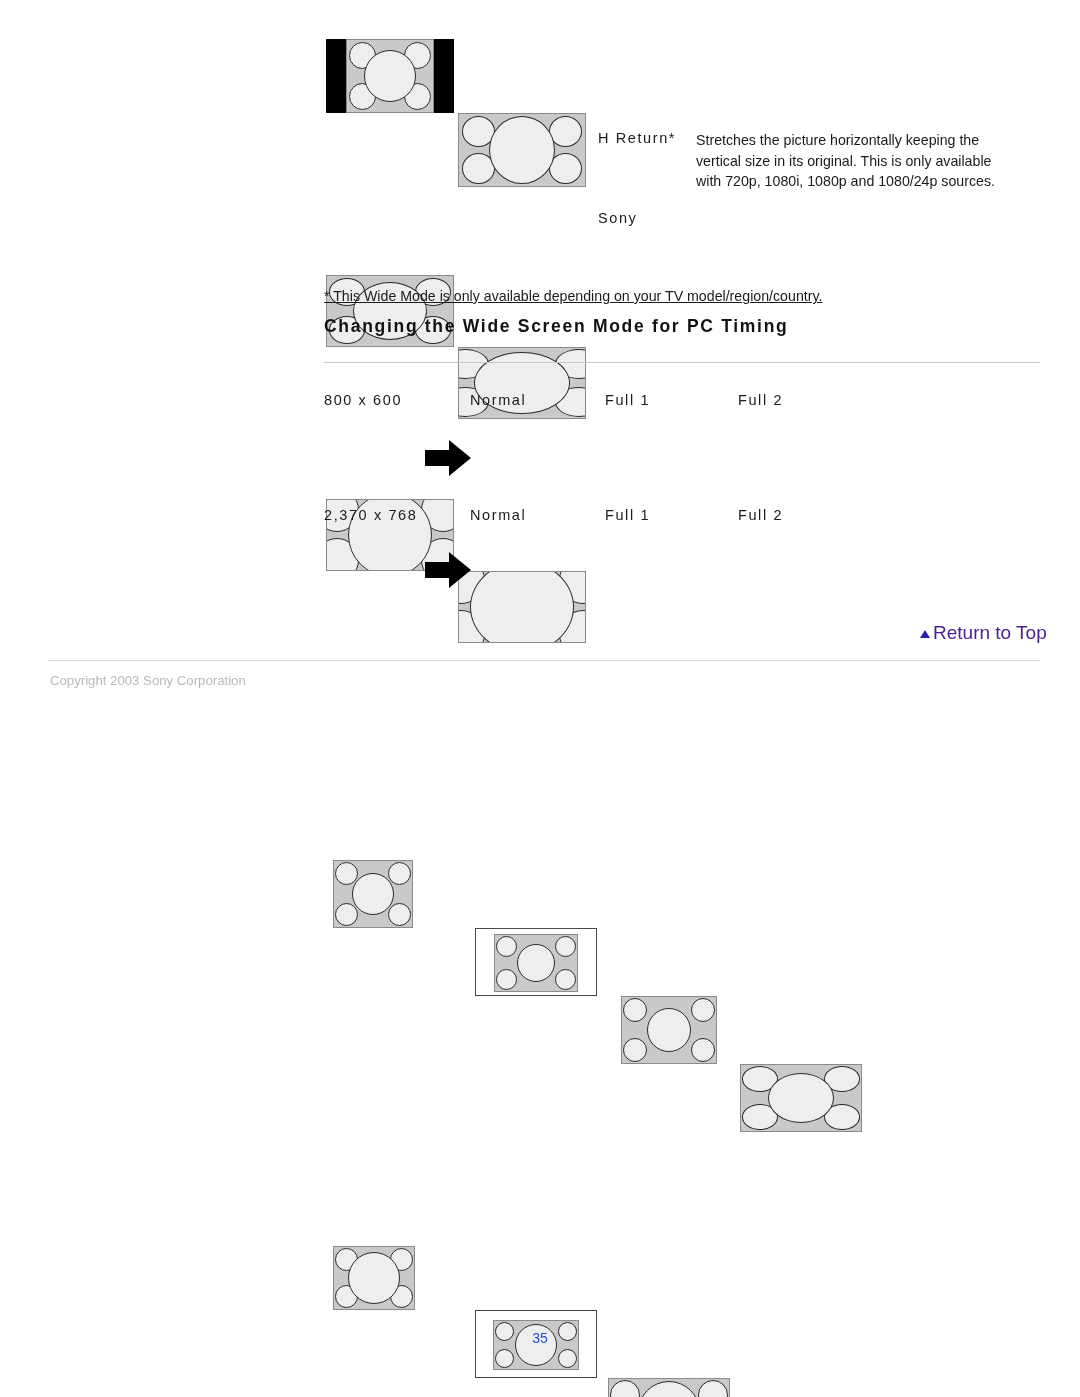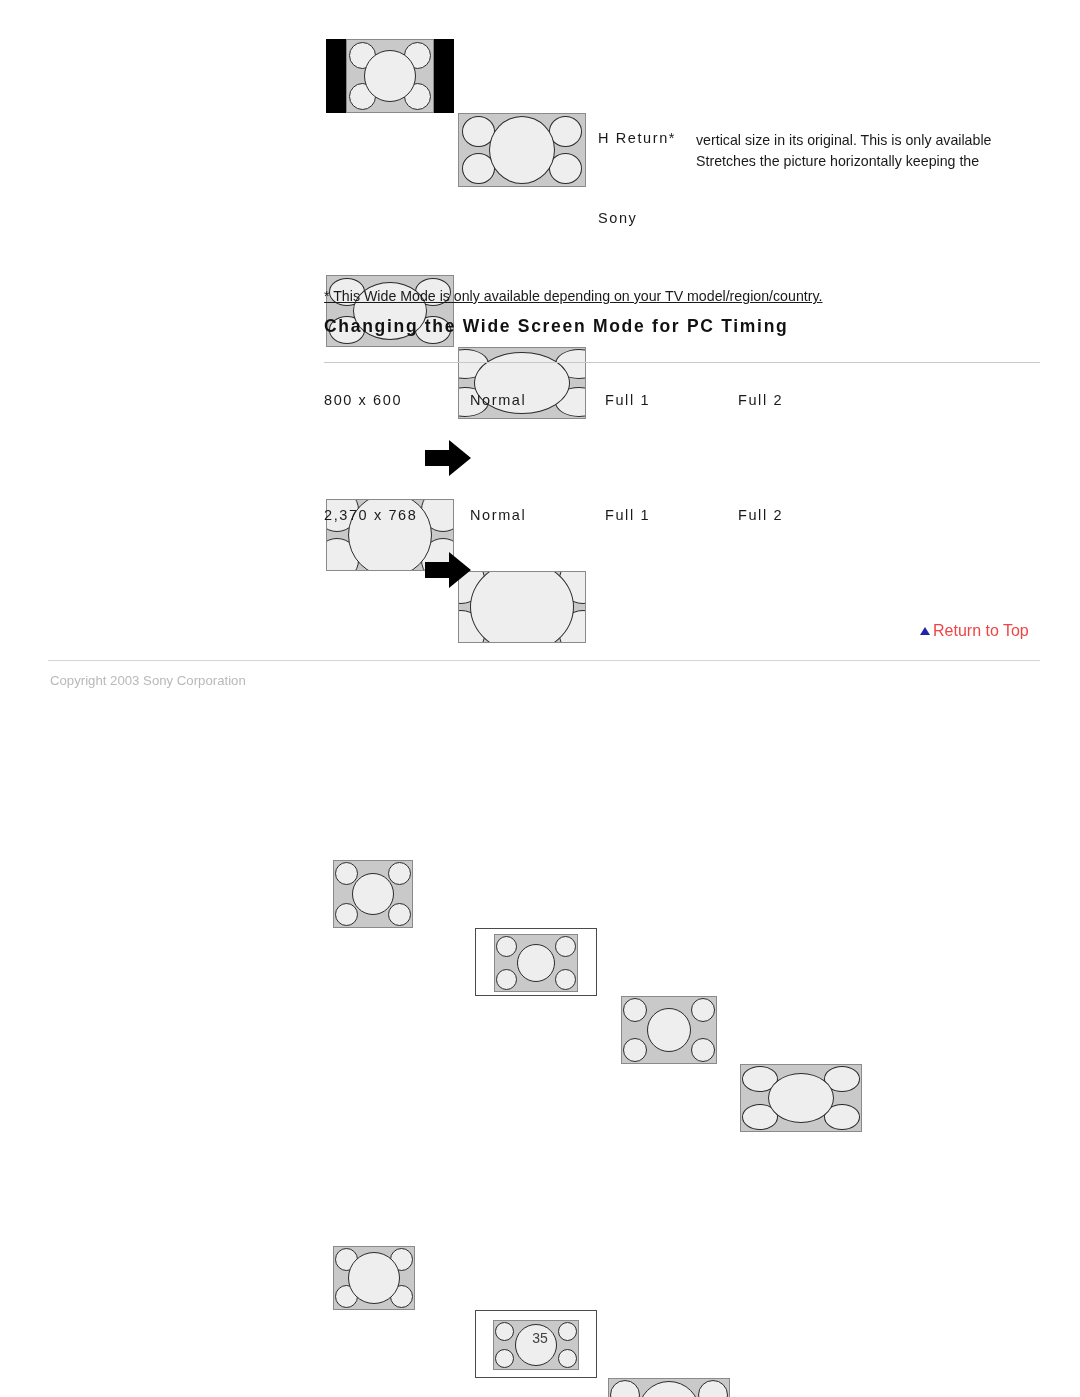--- a/index.html
+++ b/index.html
@@ -73,22 +73,22 @@
     white-space: nowrap;
   }
   .heading-rule {
     position: absolute;
     height: 1px;
     background: #c8c8c8;
   }
 
   
   .return-top {
-    font-size: 16px;
-    color: #ef4444;
+    font-size: 19px;
+    color: #4c1d95;
     white-space: nowrap;
     cursor: pointer;
   }
   .tri-up {
     display: inline-block;
     width: 0; height: 0;
     border-left: 5.5px solid transparent;
     border-right: 5.5px solid transparent;
     border-bottom: 8px solid #2222aa;
     margin-right: 3px;
@@ -99,21 +99,21 @@
     height: 1px;
     background: #d5d5d5;
   }
   .copyright {
     font-size: 13.2px;
     color: #b9b9b9;
     white-space: nowrap;
   }
   .page-number {
     font-size: 14px;
-    color: #404040;
+    color: #1d4ed8;
     text-align: center;
   }
 </style>
 </head>
 <body>
 
 <div class="abs tv" style="left:326px; top:39px; width:128px; height:74px;">
   <div class="bar-black" style="left:0; width:20px;"></div>
   <div class="bar-black" style="right:0; width:20px;"></div>
   <div class="pic outline" style="left:20px; top:0; right:20px; bottom:0;">
@@ -171,22 +171,23 @@
     <div class="el" style="right:-22px; top:-16px;  width:48px; height:48px;"></div>
     <div class="el" style="left:-22px;  bottom:-16px; width:48px; height:48px;"></div>
     <div class="el" style="right:-22px; bottom:-16px; width:48px; height:48px;"></div>
     <div class="el" style="left:50%; top:50%; width:104px; height:92px; transform:translate(-50%,-50%);"></div>
   </div>
 </div>
 
 <div class="abs label-spaced" style="left:598px; top:130px;">H Return*</div>
 
 <div class="abs body-text" style="left:696px; top:130px; width:340px;">
+  <div>Stretches the picture horizontally keeping the</div>
   <div>vertical size in its original. This is only available</div>
-  <div>Stretches the picture horizontally keeping the</div>
+  <div>with 720p, 1080i, 1080p and 1080/24p sources.</div>
 </div>
 
 <div class="abs label-spaced" style="left:598px; top:210px;">Sony</div>
 
 <div class="abs body-text" style="left:696px; top:210px; width:340px;">
 </div>
 
 <div class="abs body-text" style="left:324px; top:286px; width:720px;text-decoration:underline;">* This Wide Mode is only available depending on your TV model/region/country.</div>
 
 <div class="abs section-heading" style="left:324px; top:316px;">Changing the Wide Screen Mode for PC Timing</div>

